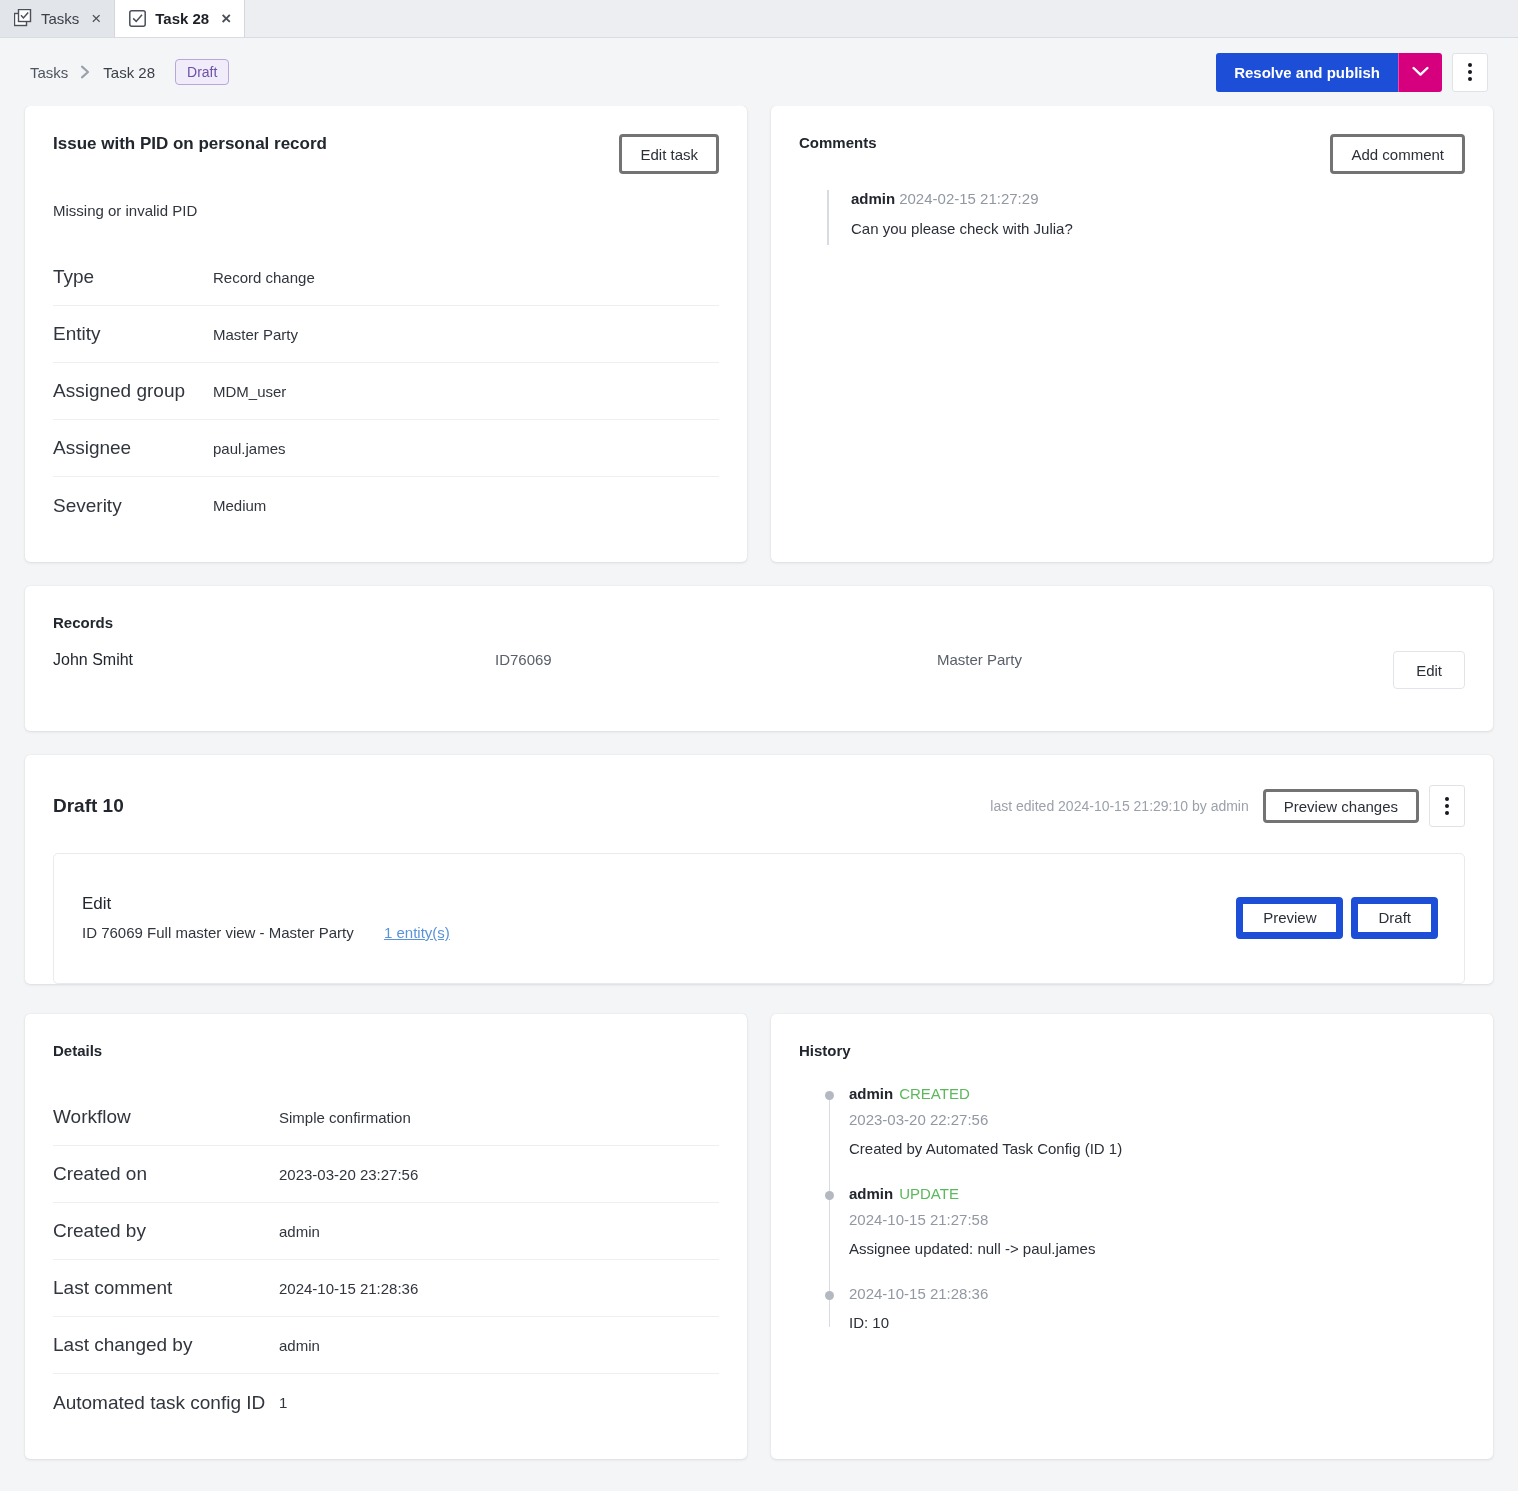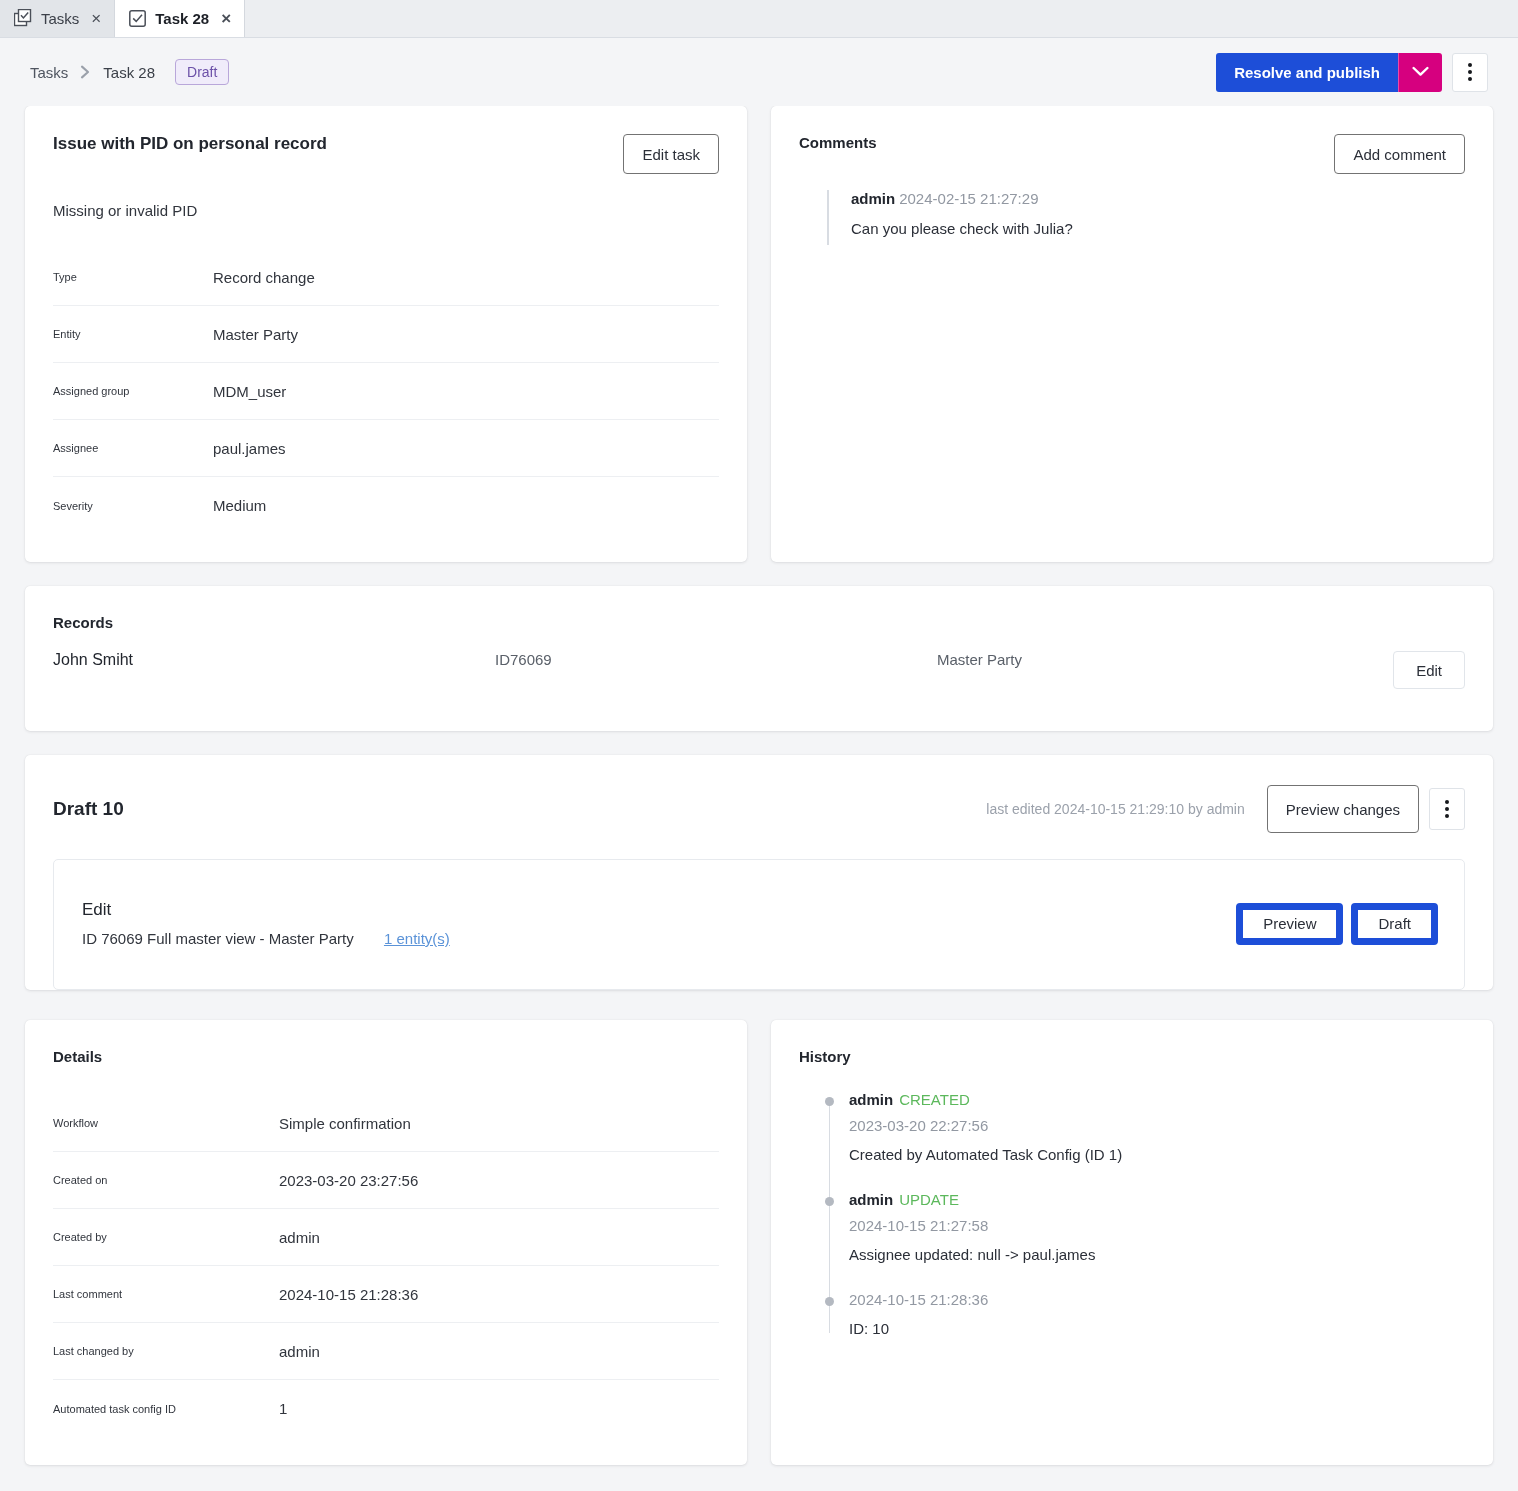--- a/index.html
+++ b/index.html
@@ -124,37 +124,37 @@
   .card-head {
     display: flex;
     align-items: flex-start;
     padding: 28px 28px 0 28px;
   }
   .card-title { font-size: 17px; font-weight: bold; color: #22262e; }
   .card-title-sm { font-size: 15px; font-weight: bold; color: #22262e; }
   .btn-ghost {
     margin-left: auto;
     background: #fff;
-    border: 1px solid #737373;
+    border: 3px solid #737373;
     border-radius: 4px;
     font-size: 15px;
     color: #2b2f38;
     padding: 0 18px;
     height: 40px;
     cursor: pointer;
     font-family: inherit;
     white-space: nowrap;
   }
 
   
   .subtext { padding: 28px 28px 0 28px; font-size: 15px; color: #31353d; }
   .fields { padding: 30px 28px 28px 28px; }
   .frow { display: flex; align-items: center; height: 57px; border-bottom: 1px solid #edeff2; }
   .frow:last-child { border-bottom: none; }
-  .flabel { width: 160px; font-size: 11px; color: #31353d; flex-shrink: 0; }
+  .flabel { width: 160px; font-size: 19px; color: #31353d; flex-shrink: 0; }
   .fvalue { font-size: 15px; color: #31353d; }
   .fields.wide .flabel { width: 226px; }
 
   
   .comment-wrap { padding: 16px 28px 28px 56px; }
   .comment { border-left: 2px solid #d8dce2; padding: 0 0 8px 22px; }
   .comment-meta { font-size: 15px; margin-bottom: 13px; }
   .comment-author { font-weight: bold; color: #22262e; }
   .comment-time { color: #9298a2; margin-left: 4px; }
   .comment-body { font-size: 15px; color: #2b2f38; }
@@ -347,21 +347,21 @@
       </div>
     </div>
   </div>
 </div>
 
 <div class="full-row">
   <div class="card">
     <div class="draft-head">
       <div class="draft-title">Draft 10</div>
       <div class="draft-meta">last edited 2024-10-15 21:29:10 by admin</div>
-      <button class="btn-ghost" style="margin-left:8px;height:48px">Preview changes</button>
+      <button class="btn-ghost" style="margin-left:0;height:34px">Preview changes</button>
       <div class="kebab-btn" style="height:42px;margin-left:10px">
         <i></i>
           <i></i>
           <i></i>
       </div>
     </div>
     <div class="draft-inner">
       <div>
         <div class="draft-edit-title">Edit</div>
         <div class="draft-edit-sub">

